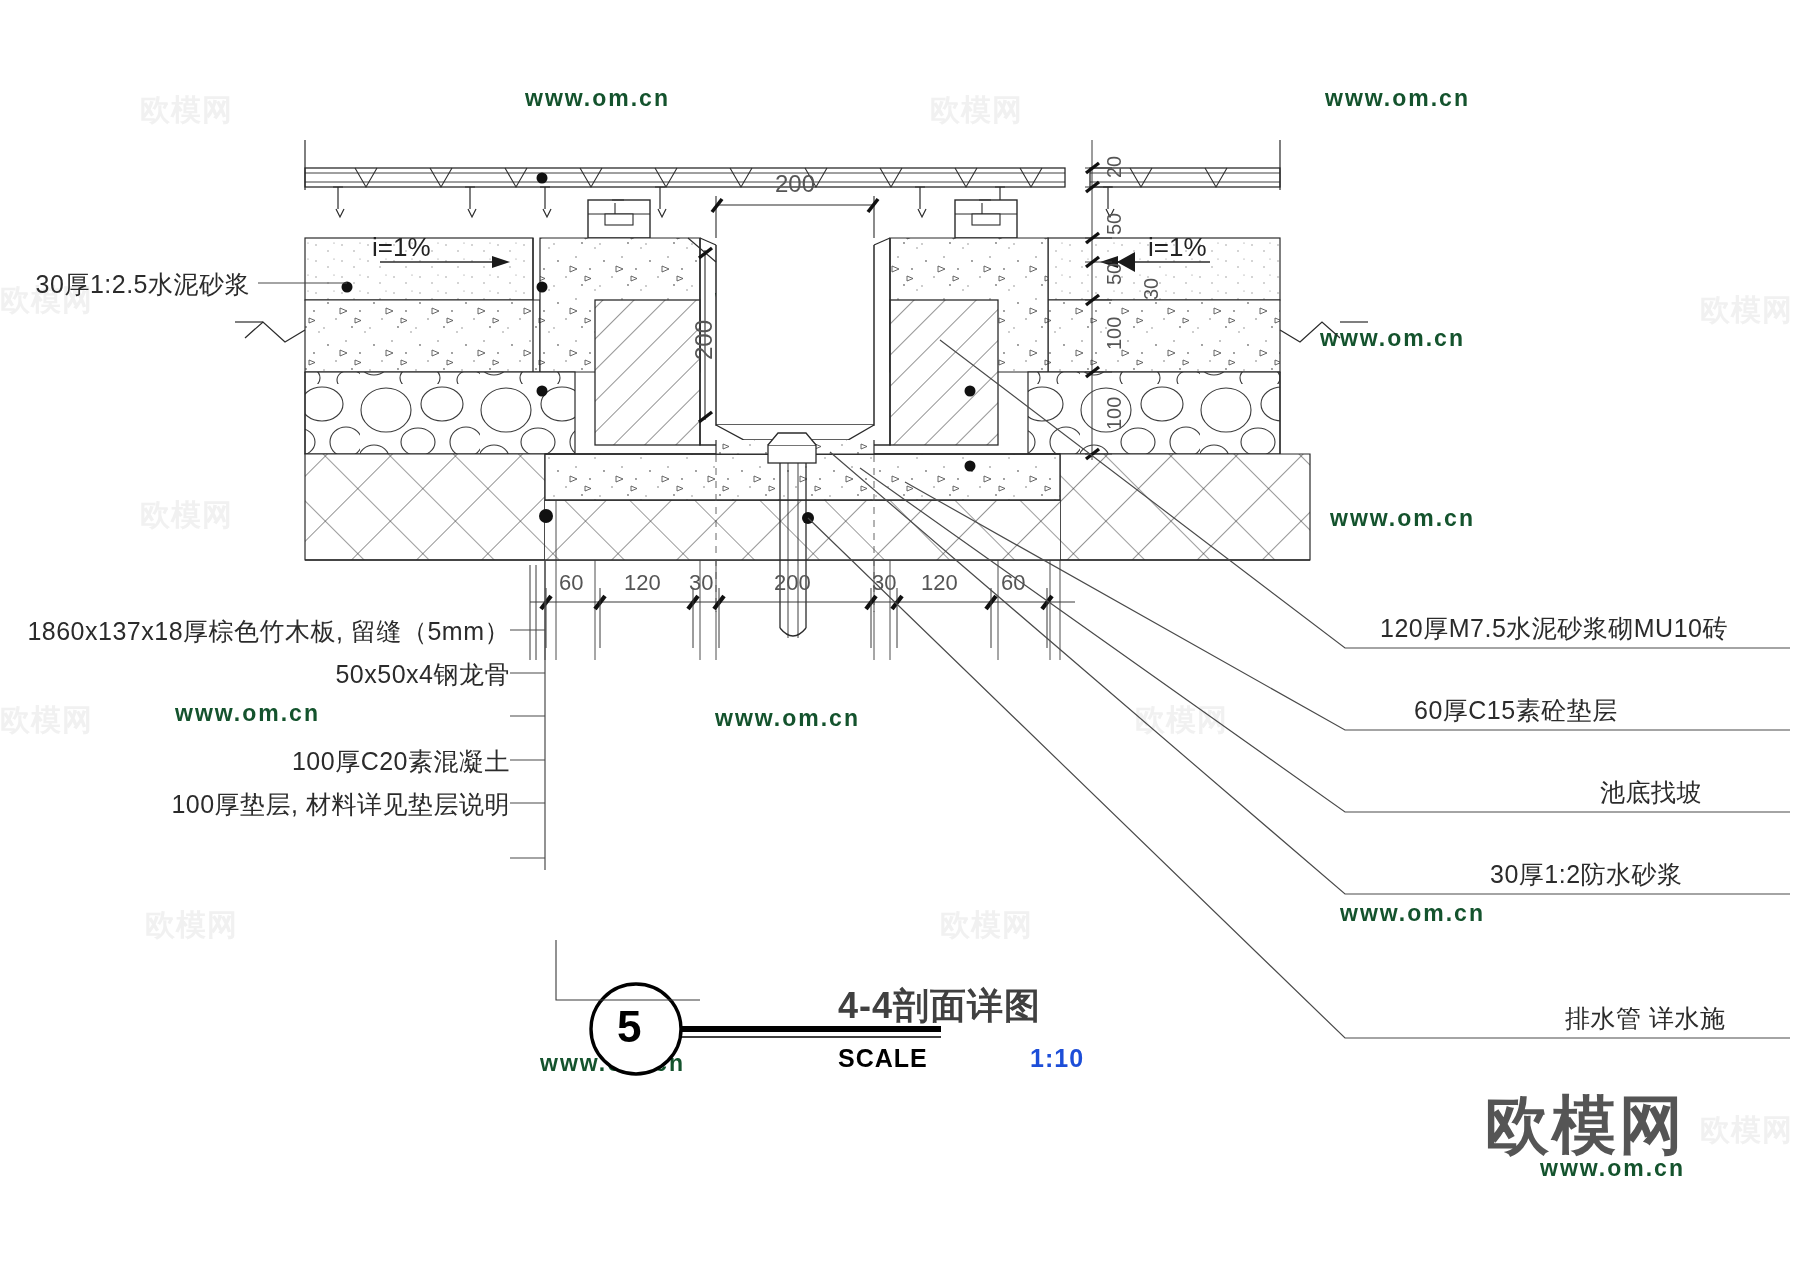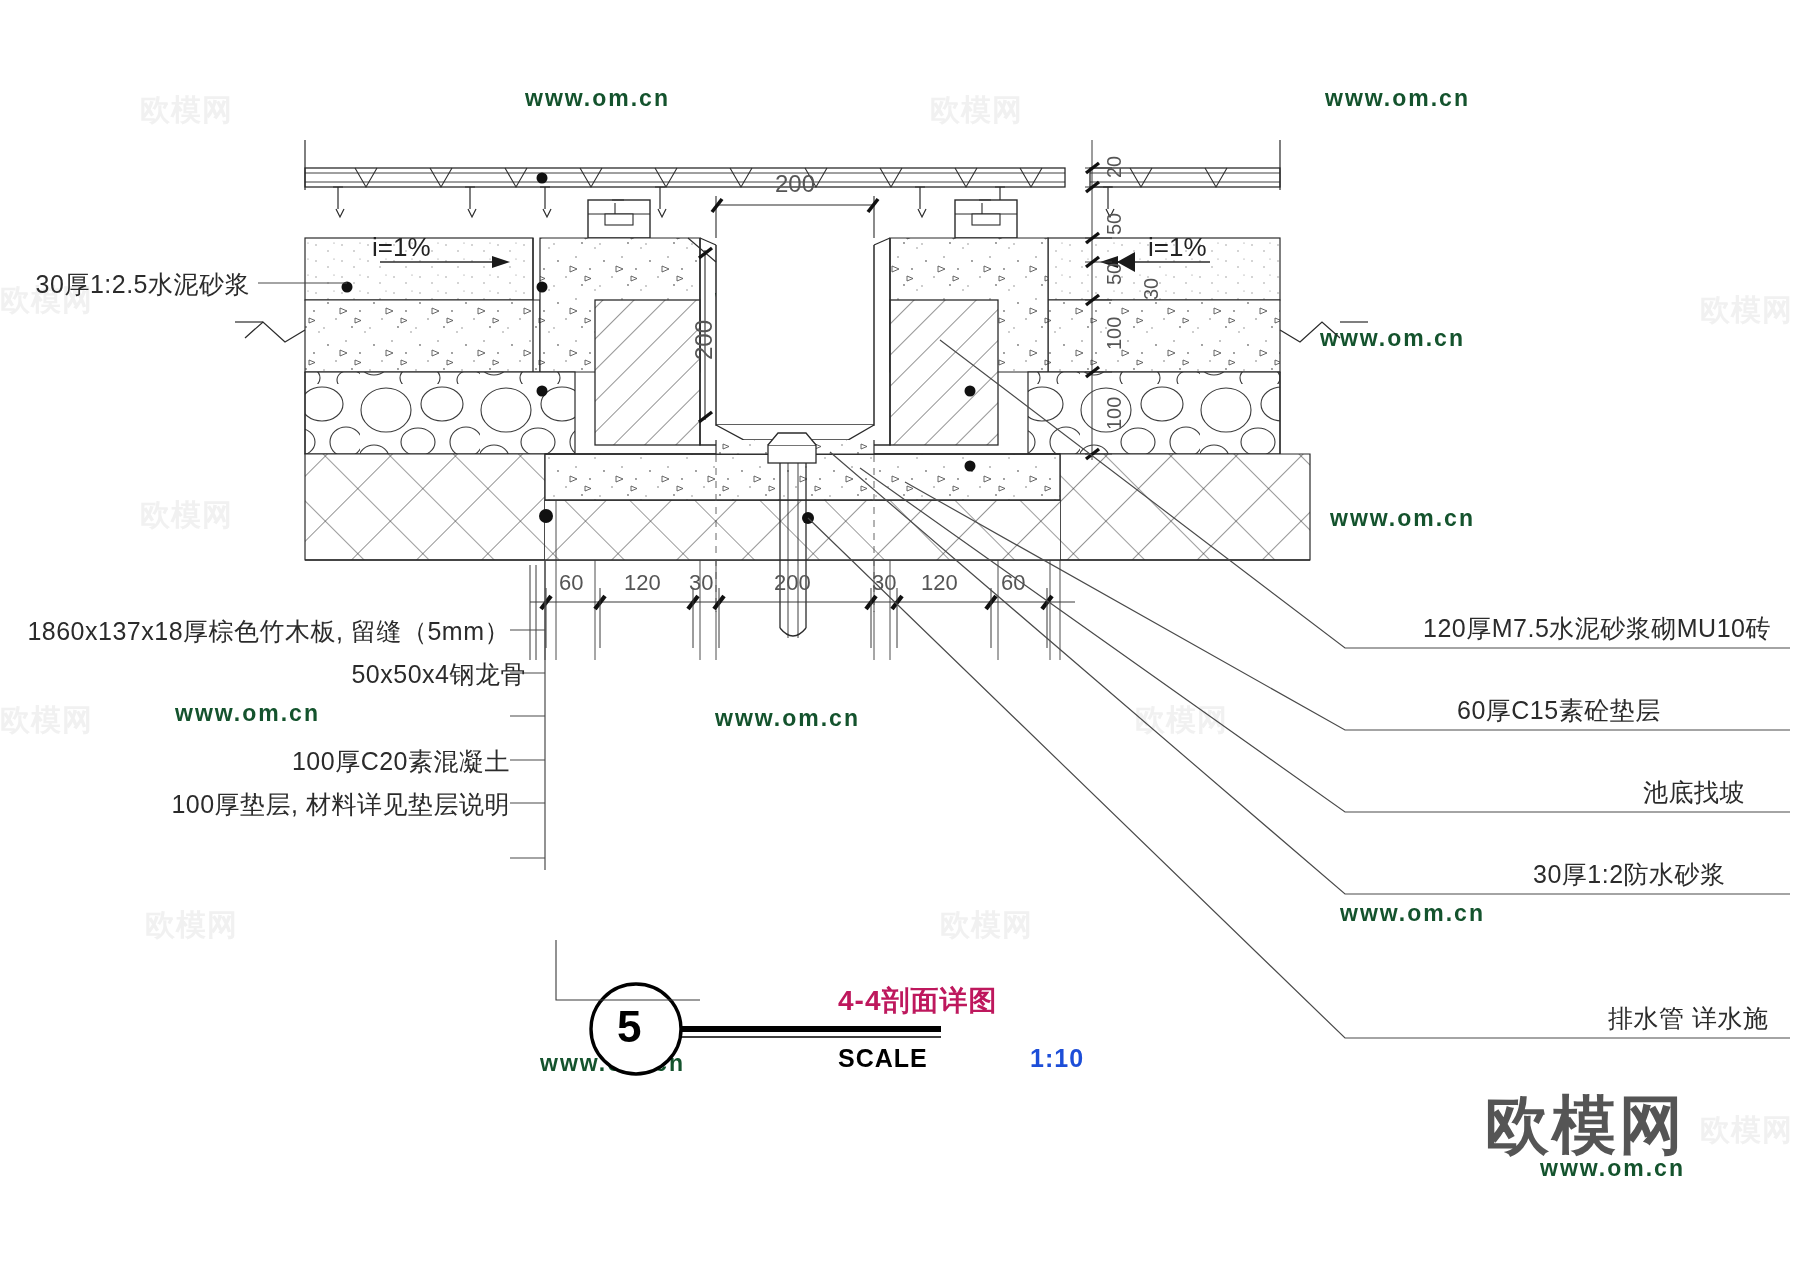--- a/index.html
+++ b/index.html
@@ -3,28 +3,28 @@
 <meta charset="utf-8">
 <style>
   html,body{margin:0;padding:0;background:#ffffff;}
   body{width:1800px;height:1271px;position:relative;overflow:hidden;
        font-family:"Liberation Sans",sans-serif;color:#1a1a1a;}
   .stage{position:absolute;left:0;top:0;width:1800px;height:1271px;}
   svg.draw{position:absolute;left:0;top:0;width:1800px;height:1271px;}
   .lbl{position:absolute;white-space:nowrap;font-family:"Liberation Sans",sans-serif;
        color:#2b2b2b;font-size:25px;letter-spacing:.5px;}
   .lbl-left{text-align:right;}
-  .lbl-right{text-align:center;margin-left:43px;}
+  .lbl-right{text-align:center;}
   .dim{position:absolute;white-space:nowrap;font-size:22px;color:#555;
        font-family:"Liberation Sans",sans-serif;}
   .dimv{position:absolute;white-space:nowrap;font-size:20px;color:#555;
         font-family:"Liberation Sans",sans-serif;transform-origin:left top;
         transform:rotate(-90deg);}
   .slope{position:absolute;font-size:26px;color:#222;font-family:"Liberation Sans",sans-serif;}
-  .title-main{position:absolute;font-size:28px;font-weight:bold;color:#be185d;
+  .title-main{position:absolute;font-size:36px;font-weight:bold;color:#404040;
               font-family:"Liberation Sans",sans-serif;letter-spacing:1px;}
   .title-scale-word{position:absolute;font-size:25px;font-weight:bold;color:#000;
               font-family:"Liberation Sans",sans-serif;letter-spacing:1px;}
   .title-scale-val{position:absolute;font-size:25px;font-weight:bold;color:#1d4ed8;
               font-family:"Liberation Sans",sans-serif;letter-spacing:1px;}
   .bubble-num{position:absolute;font-size:44px;font-weight:bold;color:#000;
               font-family:"Liberation Sans",sans-serif;}
   .wm{position:absolute;color:#14532d;font-family:"Liberation Sans",sans-serif;
       font-size:23px;letter-spacing:2px;font-weight:bold;user-select:none;}
   .wm-cn{position:absolute;color:#f1f1f1;font-family:"Liberation Sans",sans-serif;
@@ -388,21 +388,21 @@
   <div class="dimv" style="left:1103px;top:178px;">20</div>
   <div class="dimv" style="left:1103px;top:235px;">50</div>
   <div class="dimv" style="left:1103px;top:285px;">50</div>
   <div class="dimv" style="left:1140px;top:300px;">30</div>
   <div class="dimv" style="left:1103px;top:350px;">100</div>
   <div class="dimv" style="left:1103px;top:430px;">100</div>
 
   <div class="lbl lbl-left" style="left:0px;top:268px;width:250px;">30厚1:2.5水泥砂浆</div>
 
   <div class="lbl lbl-left" style="left:0px;top:615px;width:510px;">1860x137x18厚棕色竹木板, 留缝（5mm）</div>
-  <div class="lbl lbl-left" style="left:16px;top:658px;width:510px;">50x50x4钢龙骨</div>
+  <div class="lbl lbl-left" style="left:0px;top:658px;width:510px;">50x50x4钢龙骨</div>
   <div class="lbl lbl-left" style="left:0px;top:745px;width:510px;">100厚C20素混凝土</div>
   <div class="lbl lbl-left" style="left:0px;top:788px;width:510px;text-align:right;">100厚垫层, 材料详见垫层说明</div>
 
   <div class="lbl lbl-right" style="left:1380px;top:612px;">120厚M7.5水泥砂浆砌MU10砖</div>
   <div class="lbl lbl-right" style="left:1414px;top:694px;">60厚C15素砼垫层</div>
   <div class="lbl lbl-right" style="left:1600px;top:776px;">池底找坡</div>
   <div class="lbl lbl-right" style="left:1490px;top:858px;">30厚1:2防水砂浆</div>
   <div class="lbl lbl-right" style="left:1565px;top:1002px;">排水管  详水施</div>
 
   <div class="bubble-num" style="left:617px;top:1002px;">5</div>

